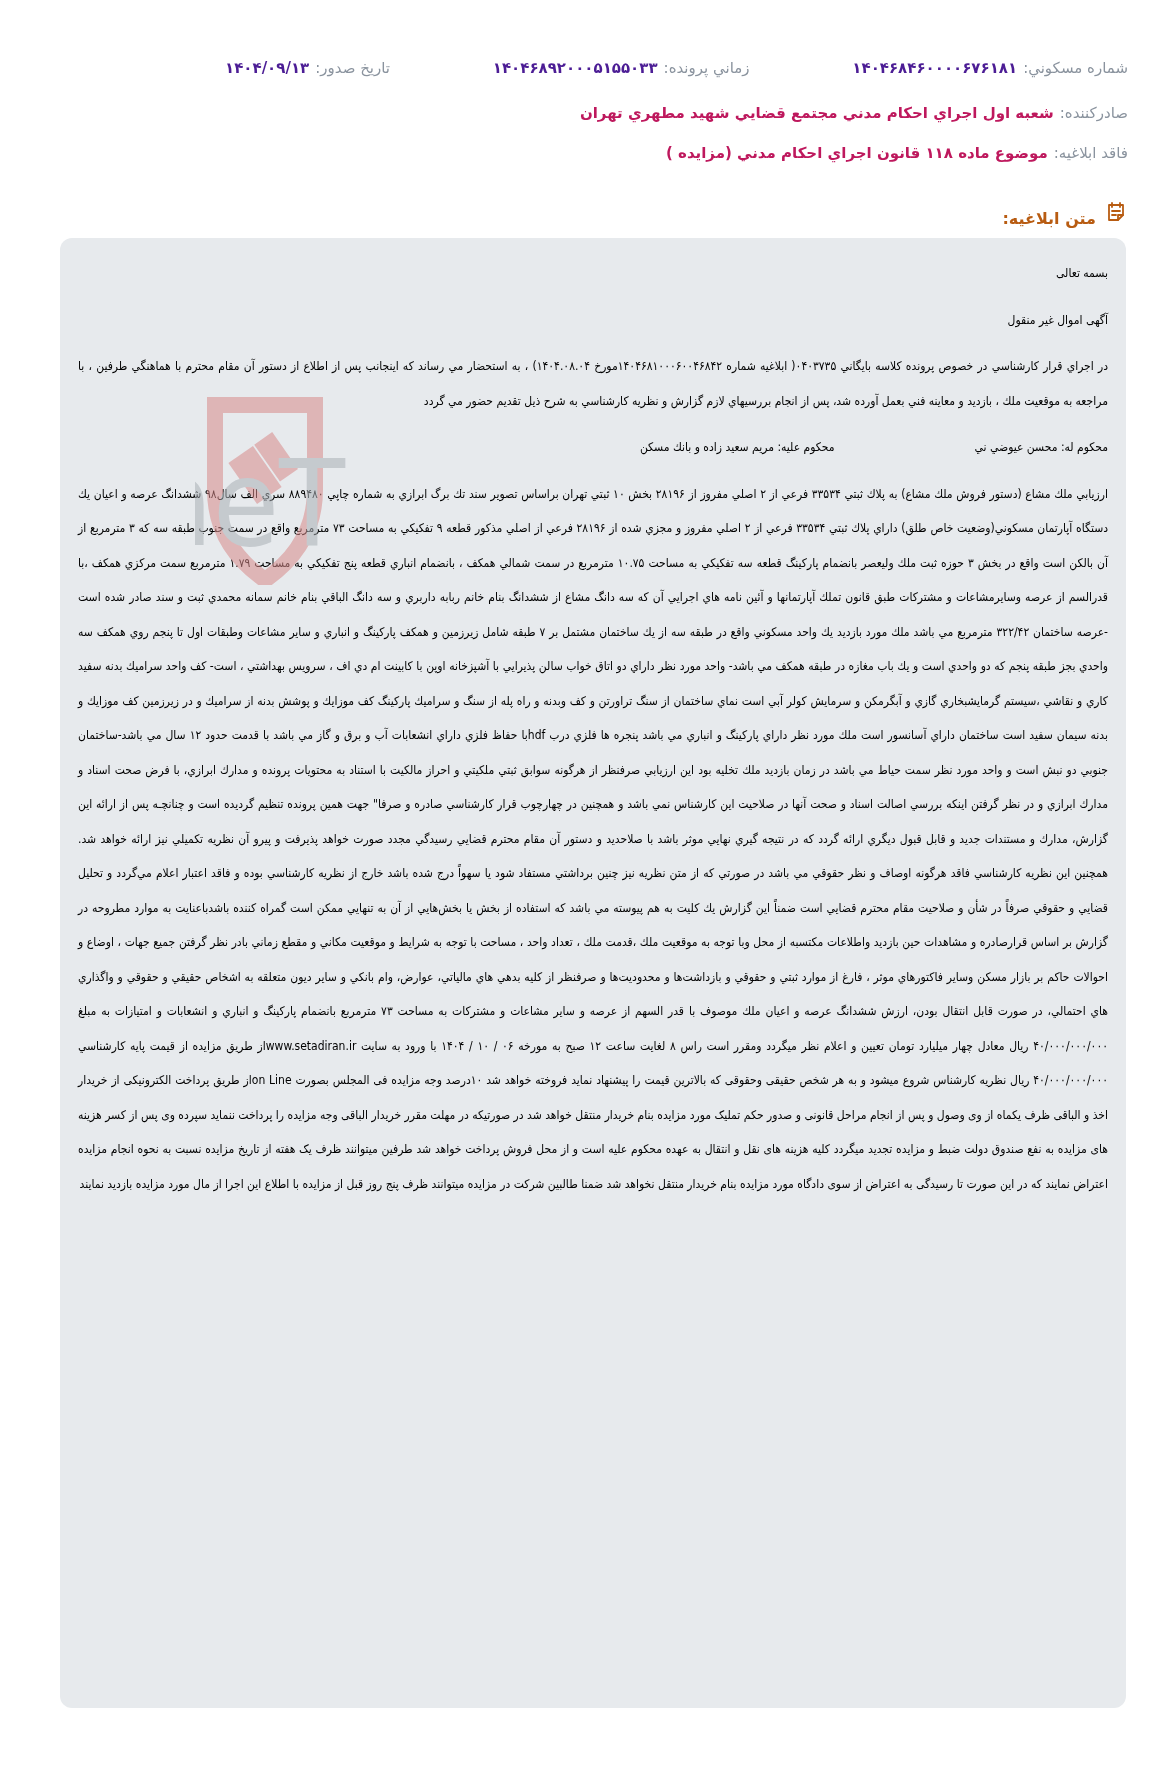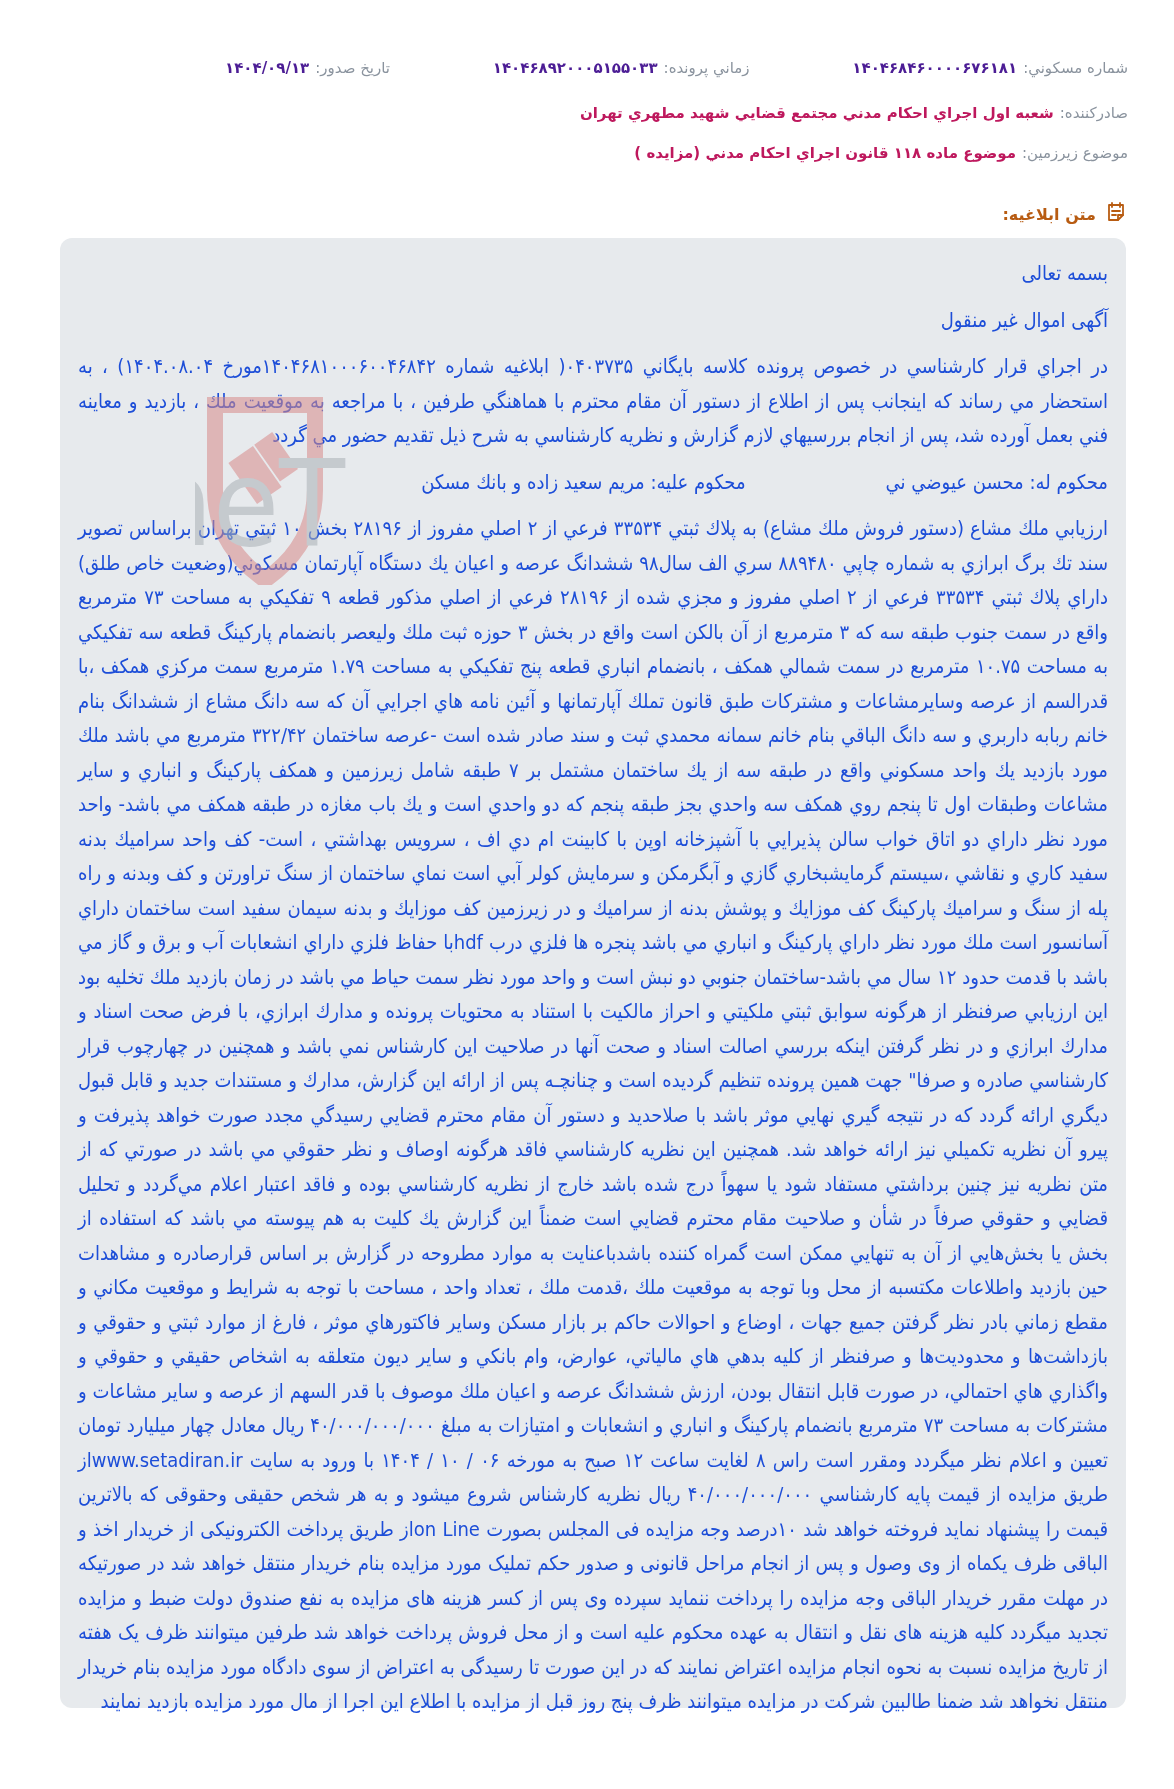--- a/index.html
+++ b/index.html
@@ -16,36 +16,36 @@
   .meta-item { display: flex; gap: 6px; align-items: center; white-space: nowrap; }
   .meta-label { color: #8a939e; }
   .meta-value { color: #4c1d95; font-weight: bold; }
   .meta-line {
     position: absolute; right: 46px; font-size: 15px; line-height: 24px;
     display: flex; gap: 6px; white-space: nowrap;
   }
   .meta-line .meta-value { color: #be185d; }
   .section-title {
     position: absolute; top: 200px; right: 46px;
-    display: flex; align-items: center; gap: 8px;
+    display: flex; align-items: flex-end; gap: 8px;
     color: #b85c12; font-weight: bold; font-size: 16px;
   }
   .section-title svg { width: 24px; height: 24px; }
   .content-box {
     position: absolute; top: 238px; left: 60px; width: 1066px; height: 1470px;
     background: #e7eaed; border-radius: 12px;
   }
   .watermark {
     position: absolute; top: 395px; left: 195px; width: 640px; height: 190px;
     pointer-events: none; opacity: 0.55;
   }
   .content-inner {
     position: absolute; top: 18px; right: 18px; left: 18px;
     font-family: "DejaVu Sans Condensed", "DejaVu Sans", sans-serif;
-    font-size: 20px; color: #1d4ed8; line-height: 34.5px; text-align: justify;
+    font-size: 12px; color: #000000; line-height: 34.5px; text-align: justify;
   }
   .para { margin: 0 0 12px 0; }
   .parties { display: flex; gap: 140px; margin-bottom: 12px; }
 </style>
 </head>
 <body>
 
 <div class="meta-row1">
   <div class="meta-item">
     <span class="meta-label">شماره مسكوني:</span>
@@ -60,21 +60,21 @@
     <span class="meta-value">۱۴۰۴/۰۹/۱۳</span>
   </div>
 </div>
 
 <div class="meta-line" style="top:101px;">
   <span class="meta-label">صادرکننده:</span>
   <span class="meta-value">شعبه اول اجراي احكام مدني مجتمع قضايي شهيد مطهري تهران</span>
 </div>
 
 <div class="meta-line" style="top:141px;">
-  <span class="meta-label">موضوع زيرزمين:</span>
+  <span class="meta-label">فاقد ابلاغیه:</span>
   <span class="meta-value">موضوع ماده ۱۱۸ قانون اجراي احكام مدني (مزايده )</span>
 </div>
 
 <div class="section-title">
   <span>
     <svg viewBox="0 0 24 24" fill="none" stroke="#b85c12" stroke-width="1.8" stroke-linecap="round" stroke-linejoin="round">
       <path d="M5 5h14v10l-5 5H5z"></path>
       <path d="M14 20v-5h5"></path>
       <path d="M8 3v4M16 3v4"></path>
       <path d="M8 11h8M8 15h4"></path>

